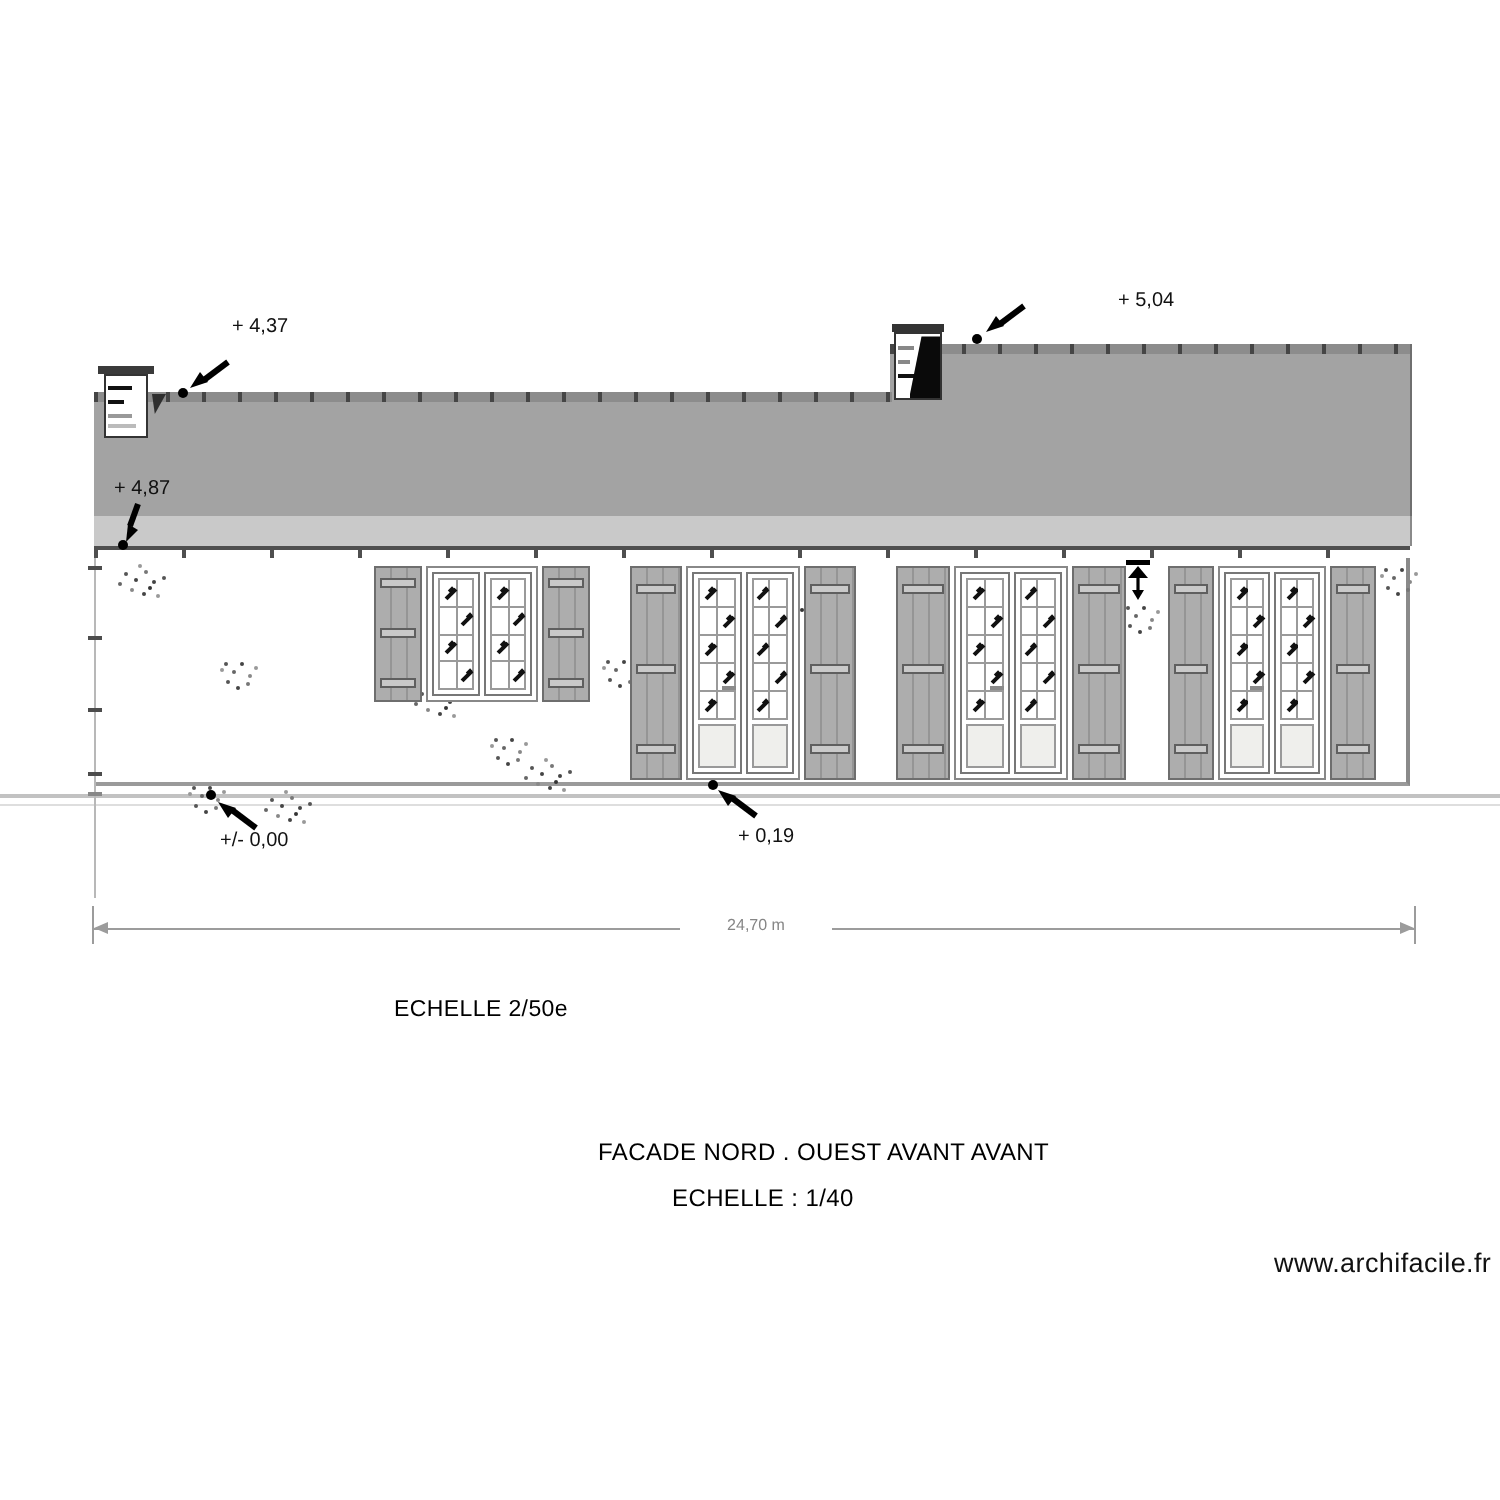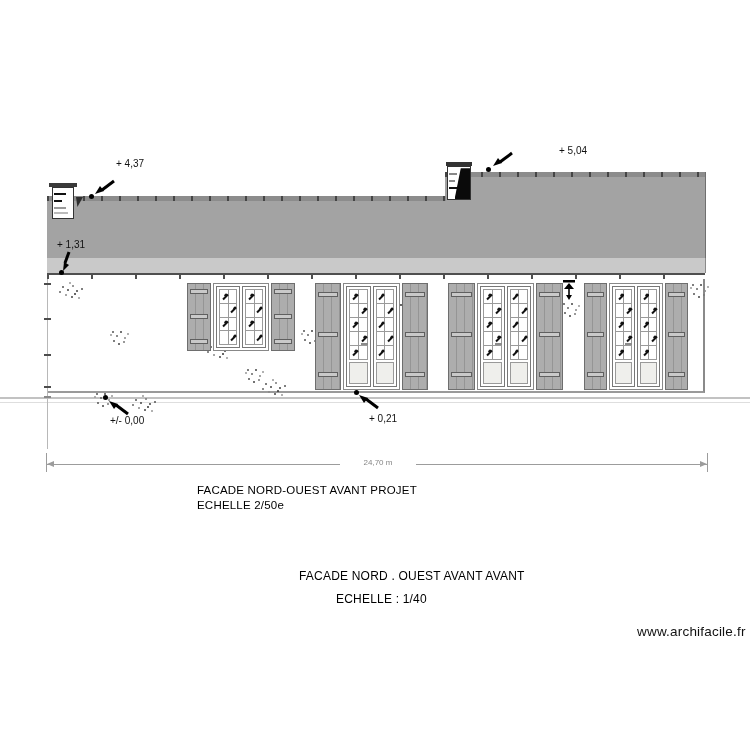--- a/index.html
+++ b/index.html
@@ -333,42 +333,41 @@
     <line x1="20" y1="2" x2="8" y2="11" stroke="#000" stroke-width="3"></line>
       <polygon points="1,15 10,12 6,7" fill="#000"></polygon>
   </svg>
   <span class="albl" style="left:513px;top:145px;margin-left:46px;">+ 5,04</span>
 
   <span class="dot" style="left:59px;top:270px;"></span>
   <svg class="arr" style="left:60px;top:250px;" width="12" height="22" viewBox="0 0 12 22">
     <line x1="9" y1="2" x2="5" y2="13" stroke="#000" stroke-width="3"></line>
       <polygon points="3,21 9,15 4,12" fill="#000"></polygon>
   </svg>
-  <span class="albl" style="left:57px;top:239px;">+ 1,31</span>
+  <span class="albl" style="left:57px;top:239px;">+ 4,87</span>
 
   <span class="dot" style="left:103px;top:395px;"></span>
   <svg class="arr" style="left:108px;top:400px;" width="22" height="16" viewBox="0 0 22 16">
     <line x1="20" y1="14" x2="8" y2="5" stroke="#000" stroke-width="3"></line>
       <polygon points="1,1 10,4 6,9" fill="#000"></polygon>
   </svg>
   <span class="albl" style="left:110px;top:415px;">+/- 0,00</span>
 
   <span class="dot" style="left:354px;top:390px;"></span>
   <svg class="arr" style="left:358px;top:394px;" width="22" height="16" viewBox="0 0 22 16">
     <line x1="20" y1="14" x2="8" y2="5" stroke="#000" stroke-width="3"></line>
       <polygon points="1,1 10,4 6,9" fill="#000"></polygon>
   </svg>
-  <span class="albl" style="left:369px;top:413px;">+ 0,21</span>
+  <span class="albl" style="left:369px;top:413px;">+ 0,19</span>
 
   <div class="abs" id="dim-line"></div>
   <span class="dimtick" id="dim-tick-l"></span>
   <span class="dimtick" id="dim-tick-r"></span>
   <span class="dimar" id="dim-ar-l"></span>
   <span class="dimar" id="dim-ar-r"></span>
   <div class="abs" id="dim-label">24,70 m</div>
 
-  <div class="cap" id="cap-1">FACADE NORD-OUEST AVANT PROJET</div>
   <div class="cap" id="cap-2">ECHELLE 2/50e</div>
   <div class="cap" id="cap-3">FACADE NORD . OUEST AVANT AVANT</div>
   <div class="cap" id="cap-4">ECHELLE : 1/40</div>
   <div class="cap" id="watermark">www.archifacile.fr</div>
 
 </div>
 
 </body></html>

